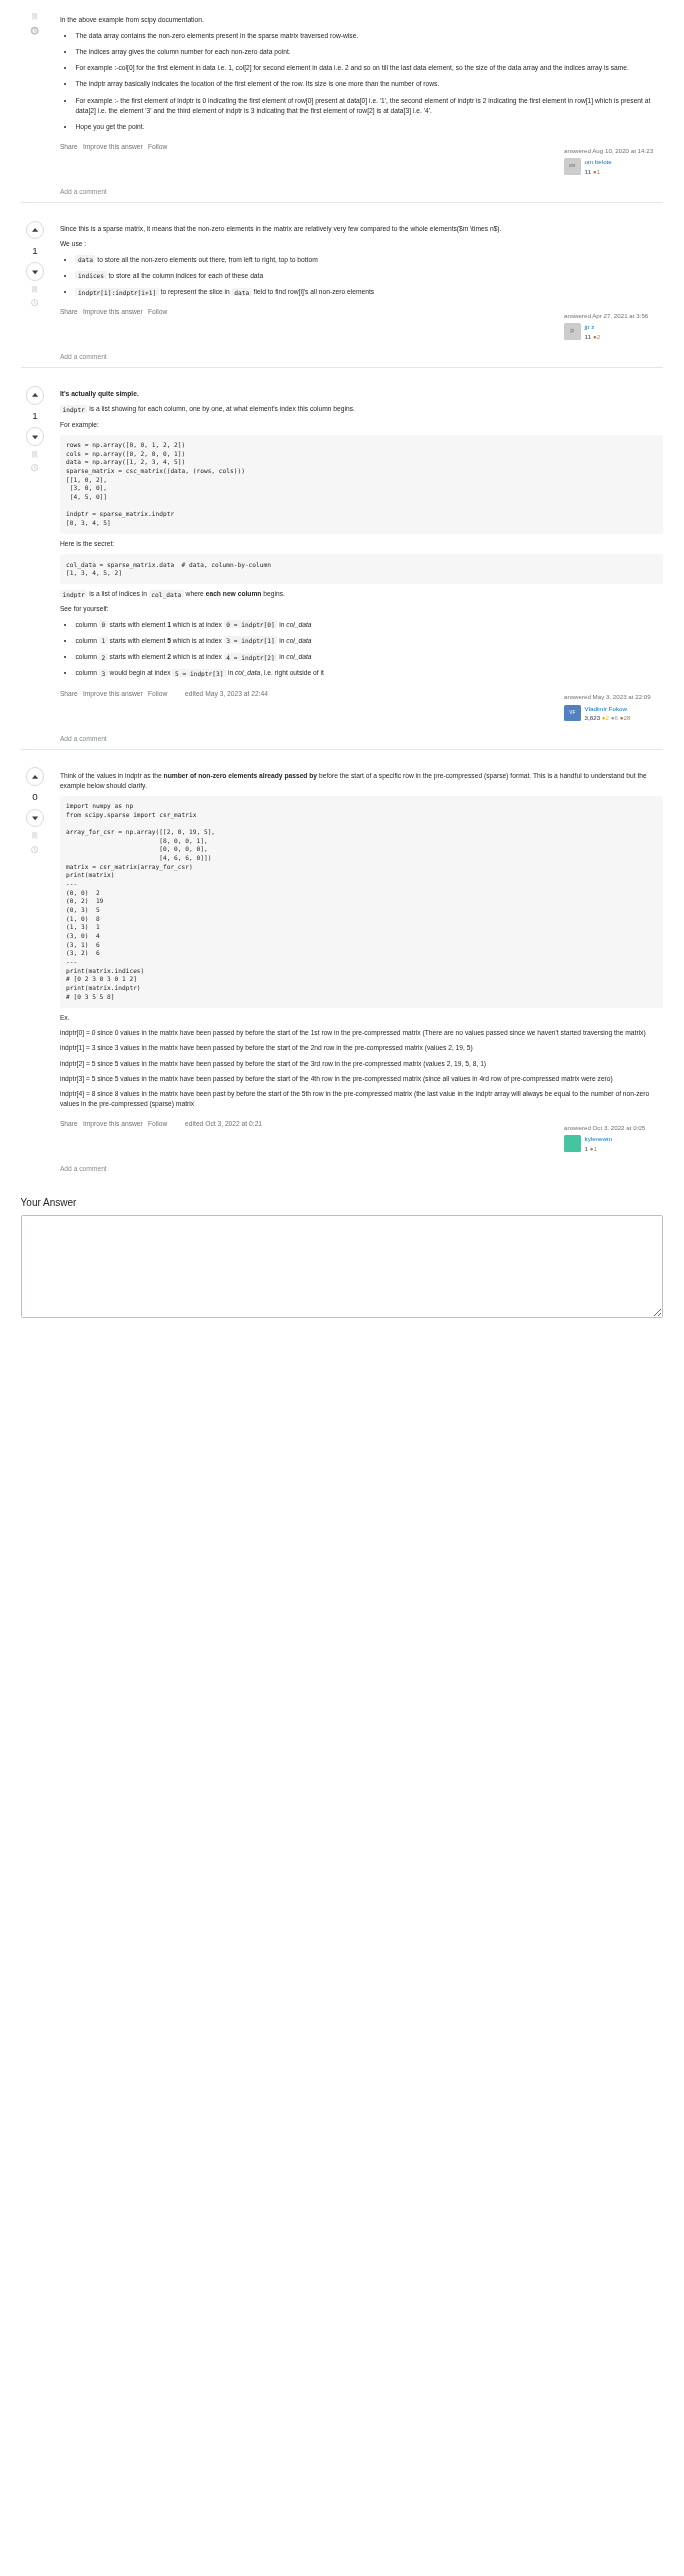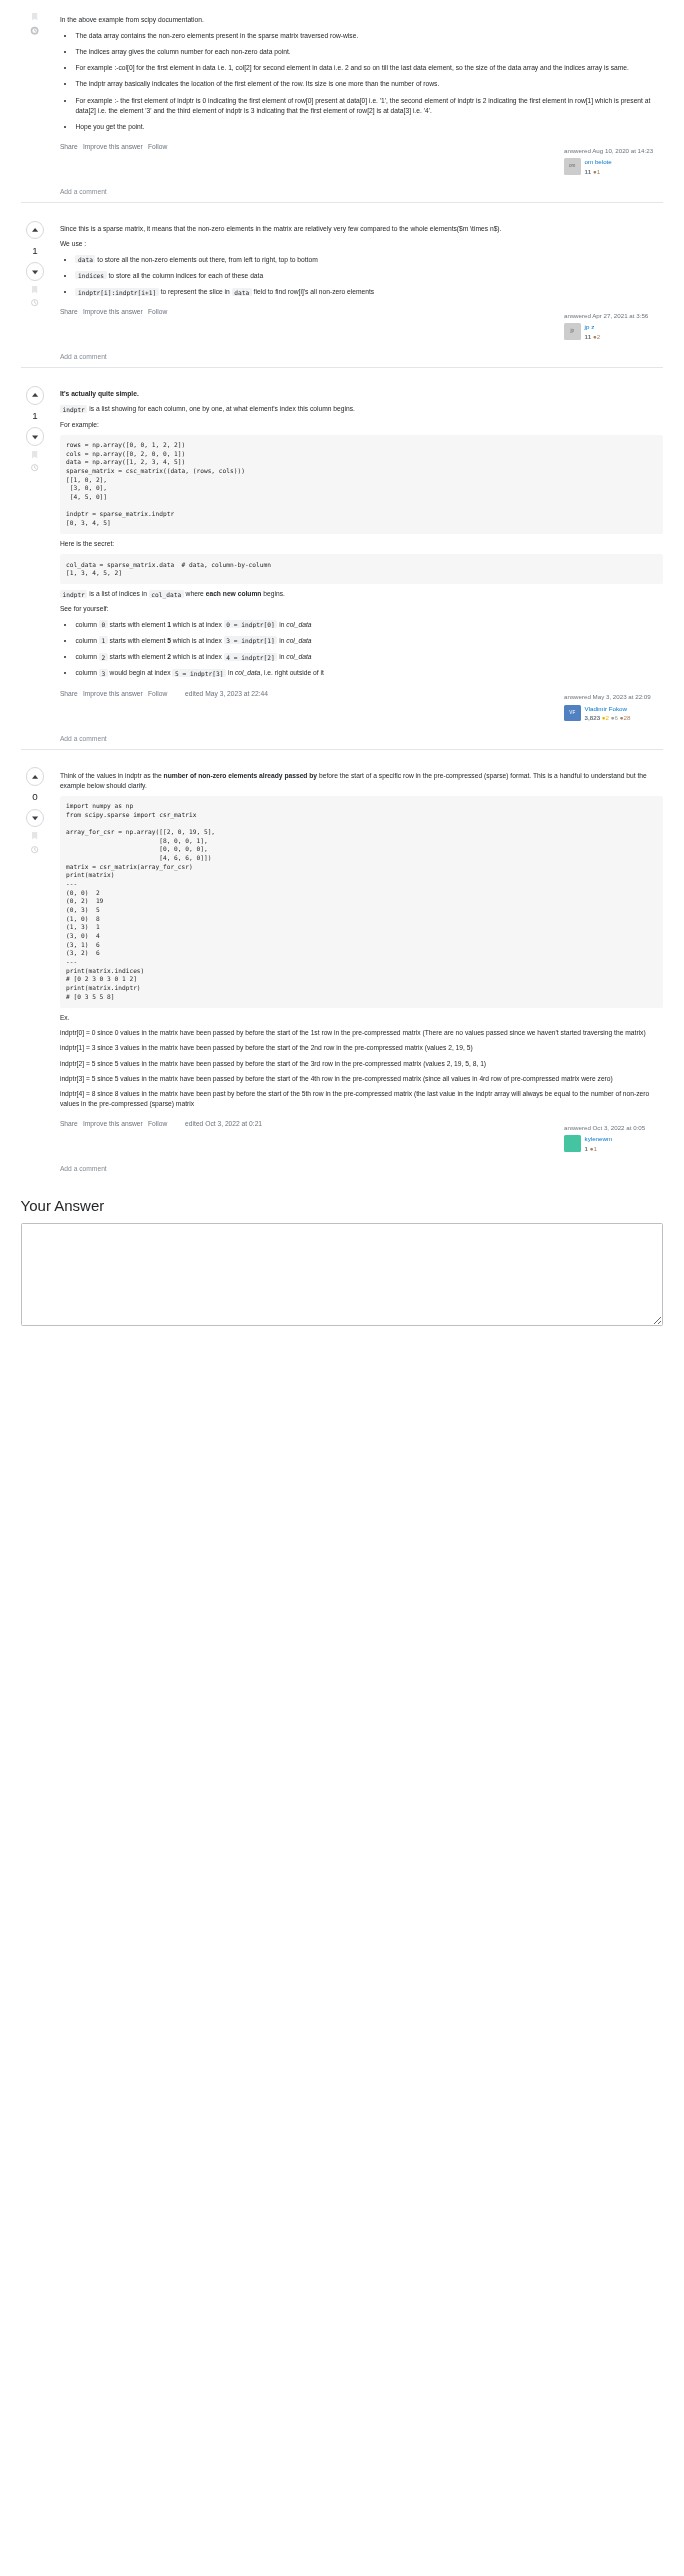--- a/index.html
+++ b/index.html
@@ -25,21 +25,21 @@
 .user-card.no-bg { background: transparent; }
 .user-time { color: #6a737c; margin-bottom: 2.1px; }
 .user-row { display: flex; gap: 4.1px; align-items: center; }
 .avatar { width: 16.5px; height: 16.5px; background: #ccc; border-radius: 1.5px; display: flex; align-items: center; justify-content: center; font-size: 4.6px; color: #666; overflow: hidden; }
 .user-link { color: #0074cc; text-decoration: none; cursor: pointer; }
 .rep { color: #6a737c; font-weight: bold; }
 .badge-gold { color: #f1b600; }
 .badge-silver { color: #9a9c9f; }
 .badge-bronze { color: #ab825f; }
 .add-comment { color: #838c95; font-size: 6.7px; margin-top: 7.7px; cursor: pointer; }
-h2 { font-size: 15px; font-weight: 400; margin: 10.3px 0 5.2px; }
+h2 { font-size: 10px; font-weight: 400; margin: 10.3px 0 5.2px; }
 .answer-box { width: 100%; height: 103px; border: 0.5px solid #babfc4; border-radius: 1.5px; padding: 5.2px; resize: vertical; font-family: inherit; }
 .main-wrap { max-width: 659px; }
 b, strong { font-weight: 700; }
 </style>
 </head>
 <body>
 
 <div class="main-wrap">
 
 

